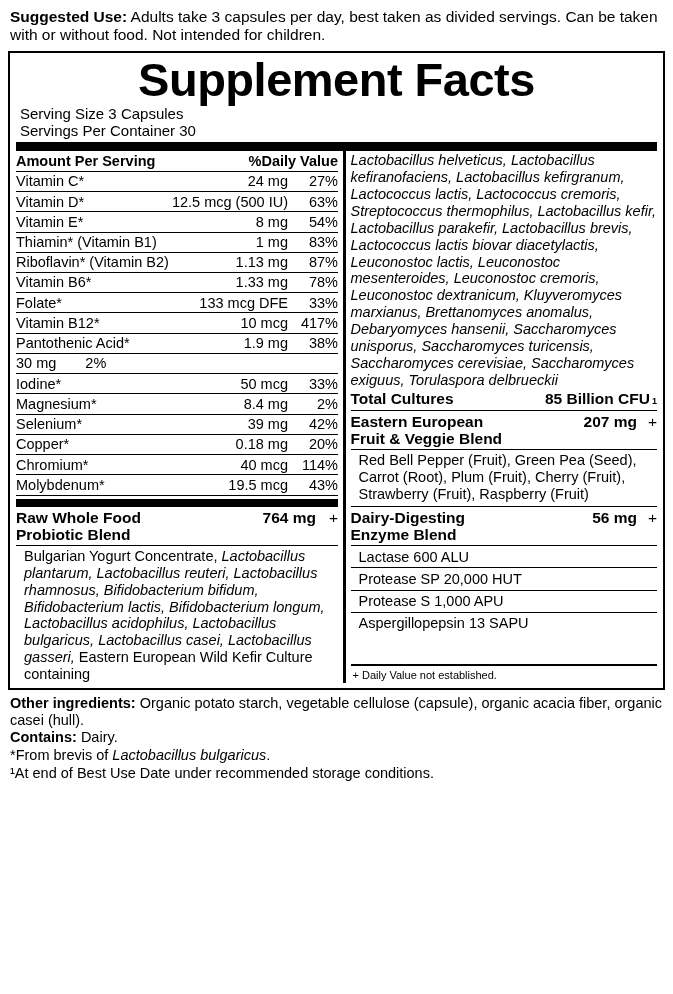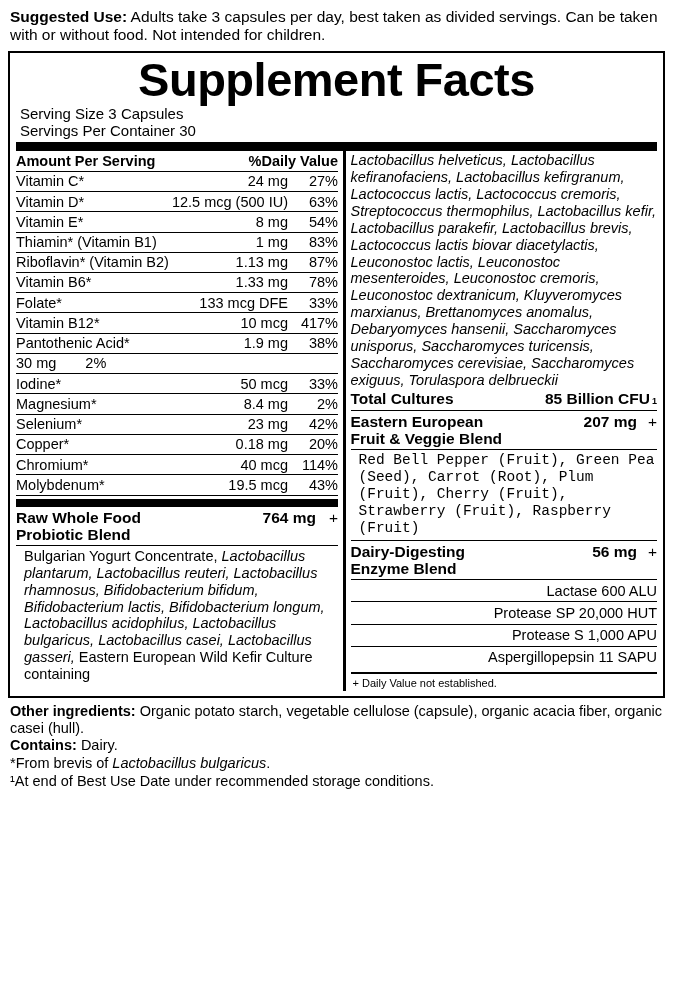--- a/index.html
+++ b/index.html
@@ -148,28 +148,26 @@
   }
   .rblend-head .rb-name { flex: 1 1 auto; }
   .rblend-head .rb-amt { padding-right: 6px; white-space: nowrap; }
   .rblend-head .rb-dag { width: 14px; text-align: right; font-weight: normal; }
 
   .rblend-body {
     font-size: 14.5px;
     line-height: 1.17;
     padding: 2px 0 3px 8px;
     border-bottom: 1.5px solid #000;
-    font-family: Liberation Mono, monospace;
   }
   .enz-row {
     font-size: 14.5px;
     padding: 2.5px 0 2.5px 8px;
     border-bottom: 1px solid #000;
     line-height: 1.12;
-    text-align: right;
   }
   .enz-row.last { border-bottom: none; }
 
   .right-spacer { flex: 1 1 auto; }
   .col-right-inner {
     display: flex;
     flex-direction: column;
     min-height: 100%;
   }
   .dv-note {
@@ -272,21 +270,21 @@
           <span class="nut-amt">50 mcg</span>
           <span class="nut-dv">33%</span>
         </div>
         <div class="nut-row">
           <span class="nut-name">Magnesium*</span>
           <span class="nut-amt">8.4 mg</span>
           <span class="nut-dv">2%</span>
         </div>
         <div class="nut-row">
           <span class="nut-name">Selenium*</span>
-          <span class="nut-amt">23 mg</span>
+          <span class="nut-amt">39 mg</span>
           <span class="nut-dv">42%</span>
         </div>
         <div class="nut-row">
           <span class="nut-name">Copper*</span>
           <span class="nut-amt">0.18 mg</span>
           <span class="nut-dv">20%</span>
         </div>
         <div class="nut-row">
           <span class="nut-name">Chromium*</span>
           <span class="nut-amt">40 mcg</span>
@@ -345,21 +343,21 @@
               <span>Dairy-Digesting</span><br>
               <span>Enzyme Blend</span>
             </span>
             <span class="rb-amt">56 mg</span>
             <span class="rb-dag">+</span>
           </div>
 
           <div class="enz-row">Lactase 600 ALU</div>
           <div class="enz-row">Protease SP 20,000 HUT</div>
           <div class="enz-row">Protease S 1,000 APU</div>
-          <div class="enz-row last">Aspergillopepsin 11 SAPU</div>
+          <div class="enz-row last">Aspergillopepsin 13 SAPU</div>
 
           <div class="right-spacer"></div>
 
           <div class="dv-note">+ Daily Value not established.</div>
 
         </div>
       </div>
 
     </div>
   </div>

